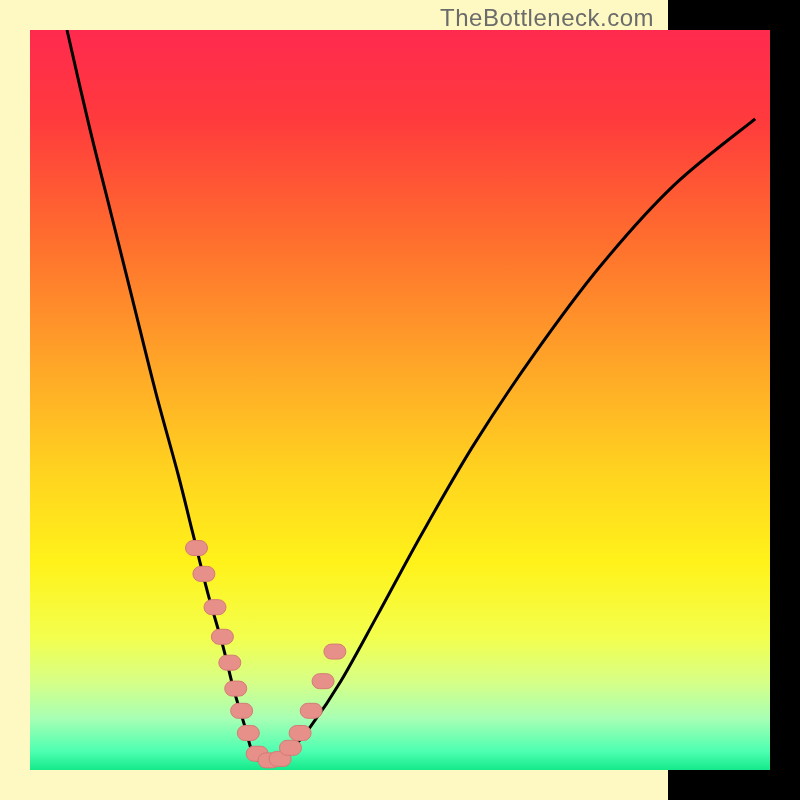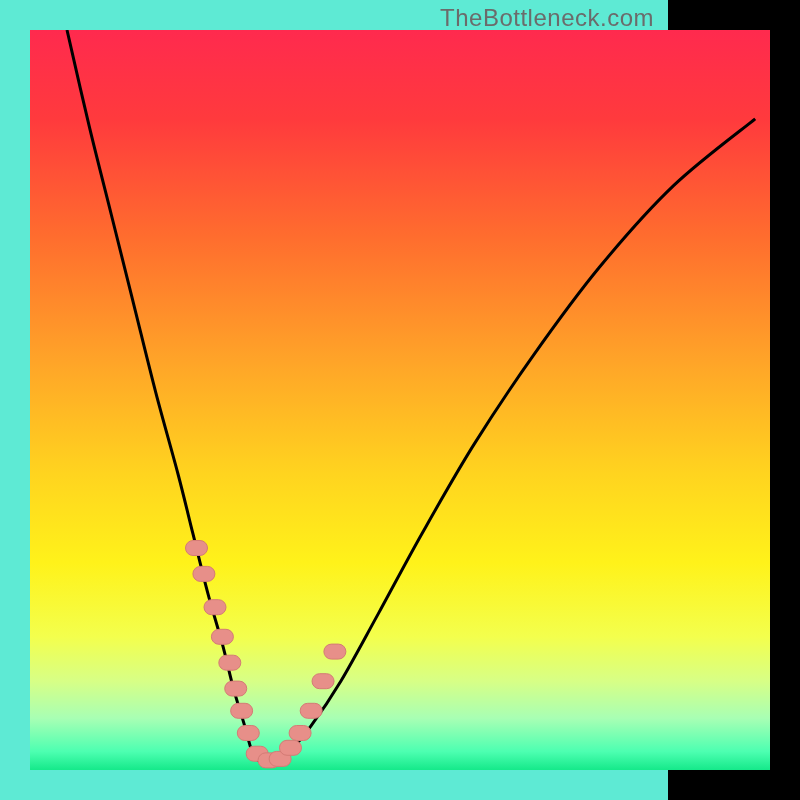--- a/index.html
+++ b/index.html
@@ -8,21 +8,21 @@
     width: 800px;
     height: 800px;
     overflow: hidden;
     background: #000;
     font-family: Arial, Helvetica, sans-serif;
   }
   .frame {
     position: absolute;
     left: 0; top: 0;
     width: 668px; height: 800px;
-    background: #5eead4;
+    background: #fef9c3;
   }
   .plot-area {
     position: absolute;
     left: 30px;
     top: 30px;
     width: 740px;
     height: 740px;
     overflow: hidden;
   }
   .watermark {

